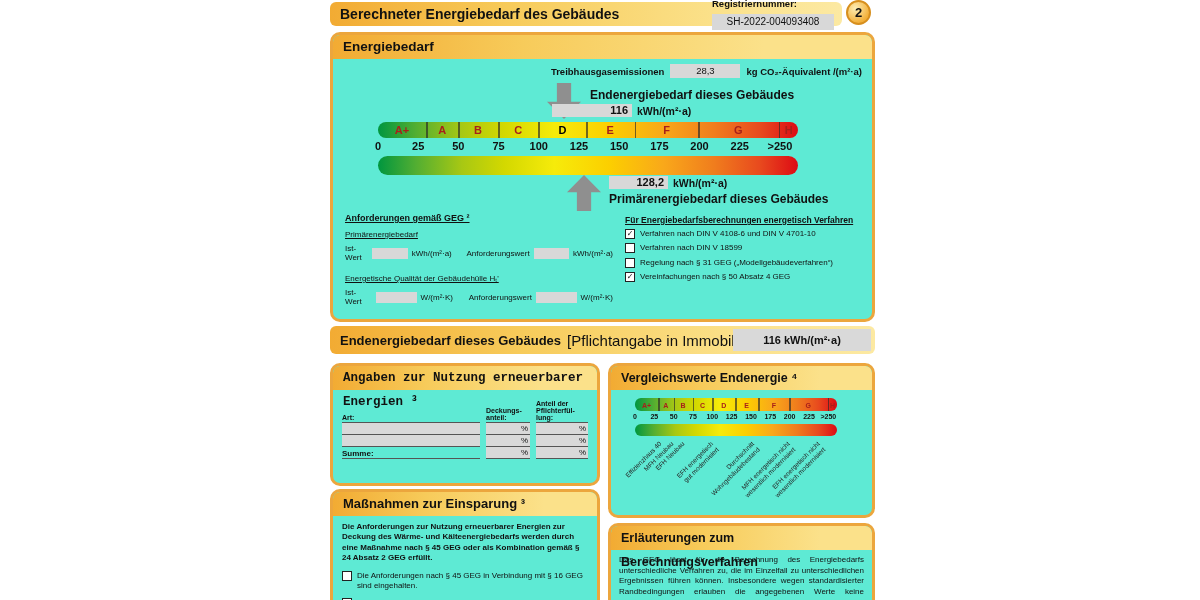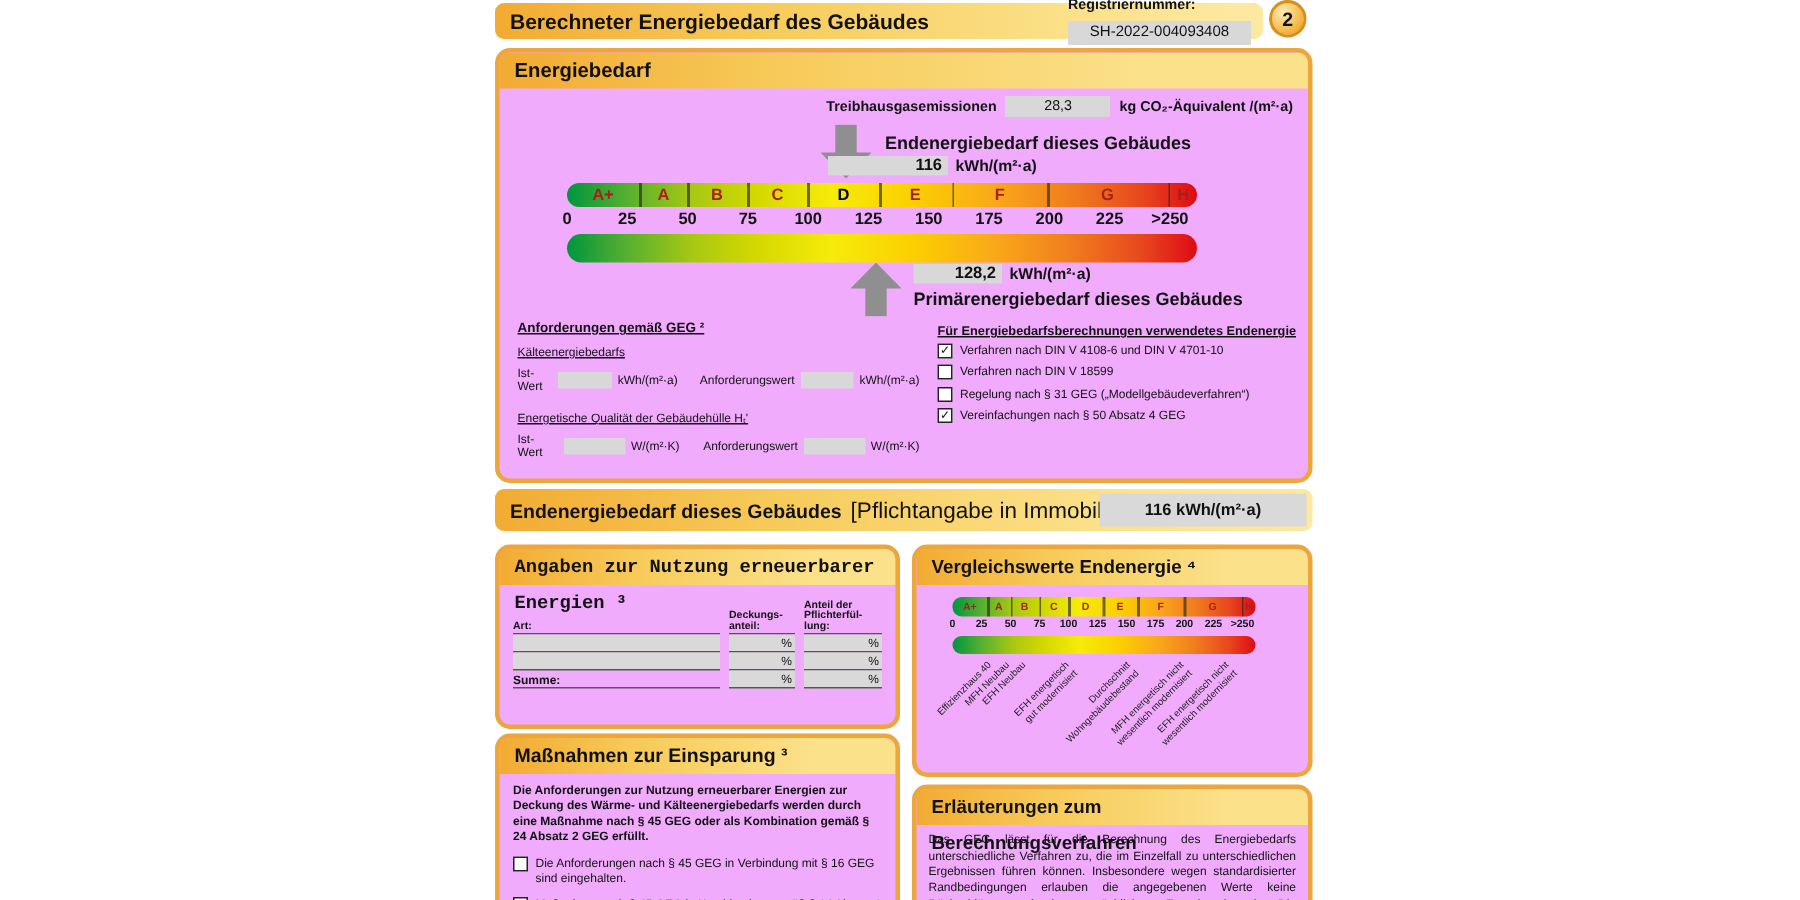--- a/index.html
+++ b/index.html
@@ -3,21 +3,21 @@
 <meta charset="utf-8">
 <style>
   html,body{margin:0;padding:0;background:#fff;}
   body{font-family:"Liberation Sans",sans-serif;color:#111;}
   #stage{position:relative;width:1200px;height:600px;background:#fff;overflow:hidden;}
   #doc{position:absolute;left:330px;top:0;width:545px;height:600px;}
 
   .goldgrad{background:linear-gradient(90deg,#f2ab33 0%,#f7cb5a 35%,#fbe18a 75%,#fce9a2 100%);}
   .headerband{height:24px;line-height:24px;padding-left:10px;font-weight:bold;font-size:13.5px;
     background:linear-gradient(90deg,#f2ab33 0%,#f7cb5a 35%,#fbe18a 80%);border-radius:6px 6px 0 0;}
-  .box{position:absolute;background:#f0abfc;border:3px solid #eca63d;border-radius:10px;box-sizing:border-box;overflow:hidden;}
+  .box{position:absolute;background:#5eead4;border:3px solid #eca63d;border-radius:10px;box-sizing:border-box;overflow:hidden;}
 
   
   #topbar{position:absolute;left:0;top:2px;width:512px;height:24px;border-radius:6px;
     display:flex;align-items:center;}
   #topbar .title{font-weight:bold;font-size:14px;padding-left:10px;flex:0 0 auto;}
   #topbar .reg{margin-left:auto;display:flex;align-items:flex-start;gap:5px;padding-right:8px;flex-direction:column;}
   #topbar .reg .lbl{font-weight:bold;font-size:9.5px;}
   .grayfield{background:#d8d8d8;display:inline-block;text-align:center;}
   #pagecircle{position:absolute;left:516px;top:0;width:25px;height:25px;border-radius:50%;
     background:radial-gradient(circle at 35% 30%,#fdeeb6,#f3b13c 70%,#e99c28);
@@ -140,21 +140,21 @@
 
     <div class="arrow up abs" style="left:234px;top:140px;width:34px;height:36px;"></div>
     <div class="abs" style="left:276px;top:141px;display:flex;align-items:center;gap:5px;">
       <span class="grayfield b" style="width:59px;height:13px;line-height:13px;font-size:11px;text-align:right;padding-right:4px;box-sizing:border-box;">128,2</span>
       <span class="b" style="font-size:10.5px;">kWh/(m²·a)</span>
     </div>
     <div class="abs b" style="left:276px;top:157px;font-size:12px;">Primärenergiebedarf dieses Gebäudes</div>
 
     <div class="abs" style="left:12px;top:178px;width:268px;">
       <div class="b u" style="font-size:9px;margin-bottom:7px;">Anforderungen gemäß GEG ²</div>
-      <div class="u" style="font-size:8px;margin-bottom:5px;">Kälteenergiebedarfs</div>
+      <div class="u" style="font-size:8px;margin-bottom:5px;">Primärenergiebedarf</div>
       <div class="fieldrow" style="margin-bottom:10px;">
         <span>Ist-Wert</span>
         <span class="ffield"></span>
         <span>kWh/(m²·a)</span>
         <span style="width:8px;"></span>
         <span>Anforderungswert</span>
         <span class="ffield"></span>
         <span>kWh/(m²·a)</span>
       </div>
       <div class="u" style="font-size:8px;margin-bottom:5px;">Energetische Qualität der Gebäudehülle Hₜ'</div>
@@ -164,21 +164,21 @@
         <span>W/(m²·K)</span>
         <span style="width:8px;"></span>
         <span>Anforderungswert</span>
         <span class="ffield"></span>
         <span>W/(m²·K)</span>
       </div>
 
     </div>
 
     <div class="abs methods" style="left:292px;top:180px;width:242px;">
-      <div class="b u" style="font-size:8.5px;margin-bottom:3px;">Für Energiebedarfsberechnungen verwendetes Endenergie</div>
+      <div class="b u" style="font-size:8.5px;margin-bottom:3px;">Für Energiebedarfsberechnungen energetisch Verfahren</div>
       <div class="item">
         <span class="cb">✓</span>
         <span>Verfahren nach DIN V 4108-6 und DIN V 4701-10</span>
       </div>
       <div class="item">
         <span class="cb"></span>
         <span>Verfahren nach DIN V 18599</span>
       </div>
       <div class="item">
         <span class="cb"></span>

